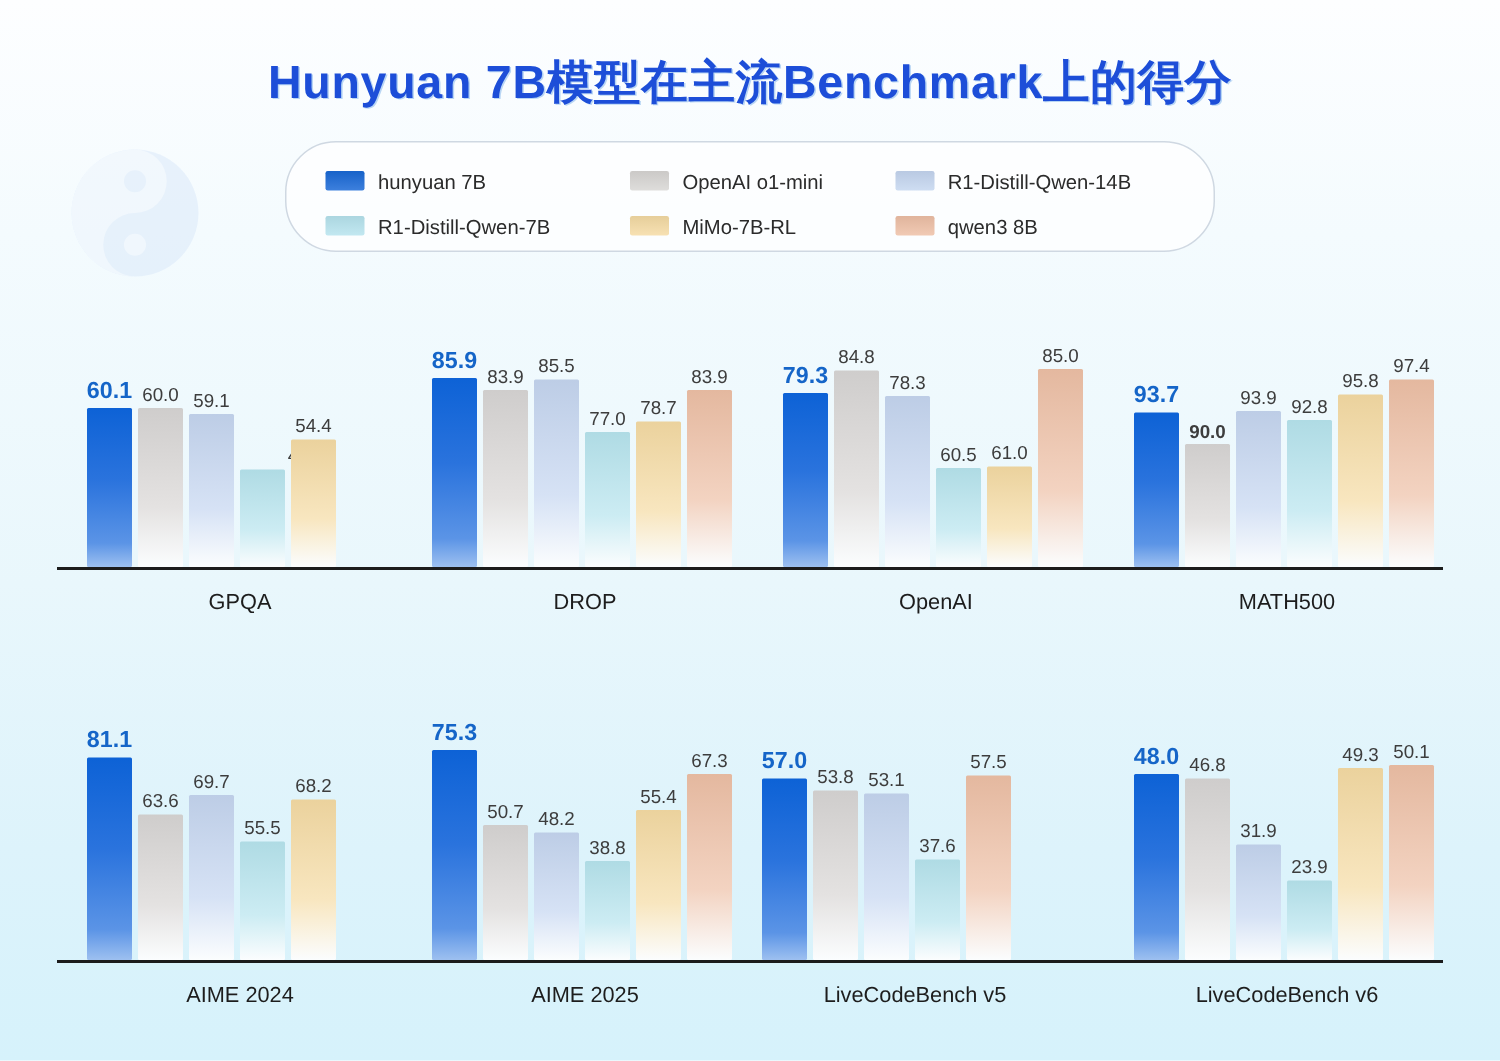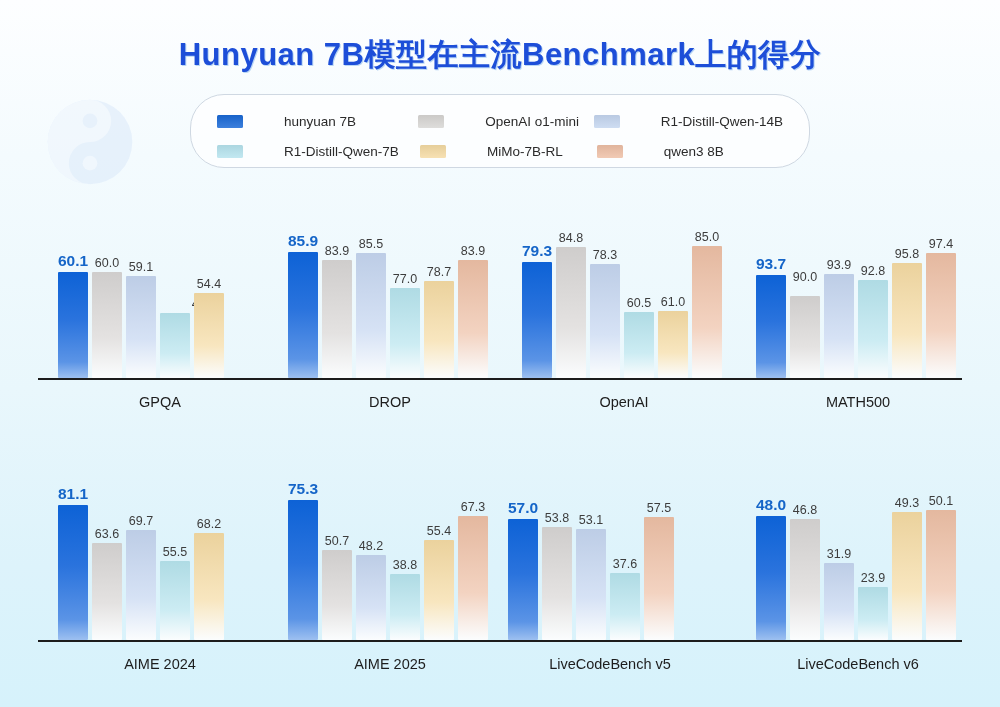--- a/index.html
+++ b/index.html
@@ -17,21 +17,21 @@
     font-size:31px;font-weight:bold;color:#1d4ed8;letter-spacing:.5px;
     text-shadow:1px 1px 0 #b9d6f4;
   }
   
   #legend{
     position:absolute;left:190px;top:94px;width:620px;height:74px;
     border:1.6px solid #cfd8e2;border-radius:34px;background:rgba(255,255,255,.72);
     box-sizing:border-box;padding:11px 26px 0 26px;
   }
   .leg-row{display:flex;height:30px;align-items:center;}
-  .leg-item{display:flex;align-items:center;gap:32px;}
+  .leg-item{display:flex;}
   .leg-item.c0{width:218px;}
   .leg-item.c1{width:190px;}
   .leg-item.c2{width:200px;}
   .sw{width:26px;height:13px;border-radius:1.5px;margin-right:9px;flex:0 0 auto;}
   .leg-lbl{font-size:13.5px;color:#2b2b2b;white-space:nowrap;}
   
   .row{position:absolute;left:0;width:1000px;height:0;}
   #row1{top:198px;}
   #row2{top:460px;}
   .axis{position:absolute;left:38px;width:924px;height:2px;background:#1c1c1c;}
@@ -179,21 +179,21 @@
       </div>
       <div class="glabel" style="left: -8px; width: 220px;">OpenAI</div>
     </div>
     <div class="group" style="left: 756px; width: 205px;">
       <div class="bars">
         <div class="bar-wrap">
           <div class="vlabel hero" style="bottom: 105.156px;">93.7</div>
           <div class="bar" style="height: 103.156px; background: linear-gradient(rgb(13, 98, 214) 0%, rgb(42, 115, 221) 45%, rgb(91, 148, 230) 85%, rgb(157, 192, 240) 100%);"></div>
         </div>
         <div class="bar-wrap">
-          <div class="vlabel" style="bottom: 94px;">90.0</div>
+          <div class="vlabel" style="bottom: 83px; font-weight: bold;">90.0</div>
           <div class="bar" style="height: 81.7778px; background: linear-gradient(rgb(207, 205, 204) 0%, rgb(228, 226, 225) 62%, rgb(251, 253, 254) 100%);"></div>
         </div>
         <div class="bar-wrap">
           <div class="vlabel" style="bottom: 106.311px;">93.9</div>
           <div class="bar" style="height: 104.311px; background: linear-gradient(rgb(189, 205, 230) 0%, rgb(214, 226, 245) 62%, rgb(251, 253, 254) 100%);"></div>
         </div>
         <div class="bar-wrap">
           <div class="vlabel" style="bottom: 99.9556px;">92.8</div>
           <div class="bar" style="height: 97.9556px; background: linear-gradient(rgb(175, 219, 228) 0%, rgb(204, 236, 243) 62%, rgb(251, 253, 254) 100%);"></div>
         </div>

